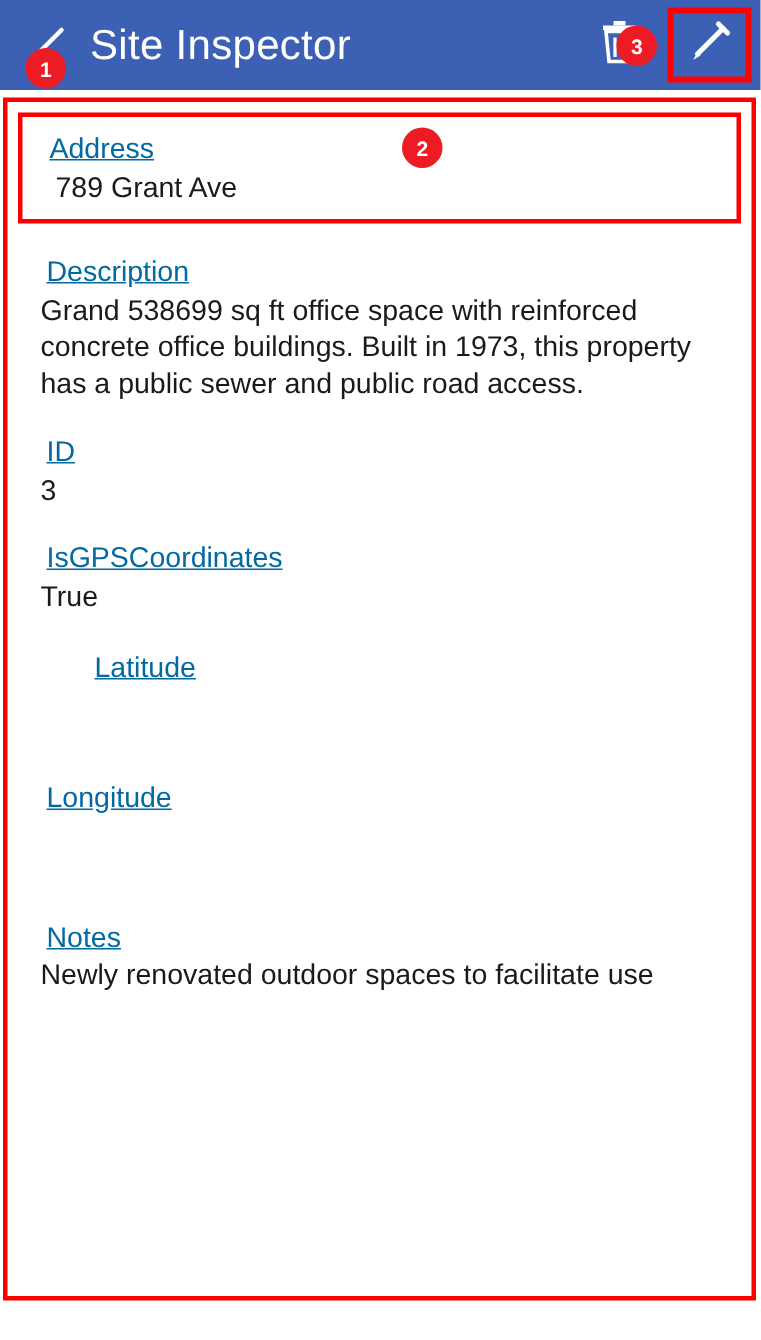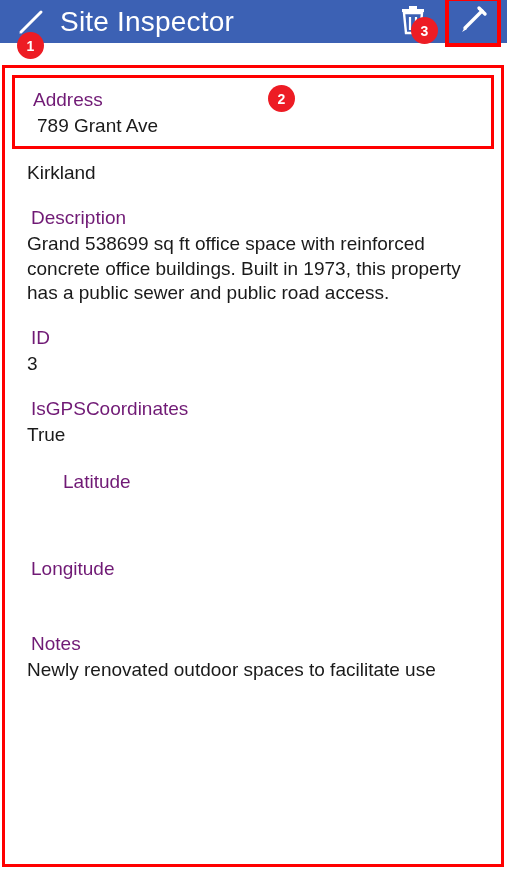--- a/index.html
+++ b/index.html
@@ -11,21 +11,21 @@
     width: 507px;
     height: 893px;
     font-family: "Liberation Sans", sans-serif;
     overflow: hidden;
     position: relative;
   }
 
   
   .header {
     position: relative;
-    height: 43px;
+    height: 60px;
     background: #3c61b4;
     display: flex;
     align-items: center;
     box-sizing: border-box;
     padding: 0 0 0 14px;
   }
   .header-left-icon {
     width: 34px;
     height: 34px;
     flex: 0 0 auto;
@@ -109,26 +109,27 @@
   .field.highlighted {
     border: 3px solid #ff0000;
     box-sizing: border-box;
     margin: 7px 7px 0 7px;
     padding: 5px 0 8px 0;
   }
   .field {
     padding: 0;
   }
   .field-label {
-    color: #701a75;
+    color: #0369a1;
     font-size: 19px;
     font-weight: 400;
     line-height: 1.2;
     padding: 6px 0 2px 26px;
     white-space: nowrap;
+    text-decoration: underline;
   }
   .field.highlighted .field-label {
     padding-left: 18px;
   }
   .field-value {
     color: #1a1a1a;
     font-size: 19px;
     font-weight: 400;
     line-height: 1.28;
     padding: 0 24px 0 22px;
@@ -137,21 +138,21 @@
   }
   .field.highlighted .field-value {
     padding-left: 22px;
   }
   .field.city        { margin-top: 12px; }
   .field.description { margin-top: 16px; }
   .field.id          { margin-top: 16px; }
   .field.gps         { margin-top: 16px; }
   .field.latitude    { margin-top: 18px; margin-left: 32px; }
   .field.longitude   { margin-top: 18px; }
-  .field.notes       { margin-top: 6px; }
+  .field.notes       { margin-top: 24px; }
 
   .field.latitude .field-value,
   .field.longitude .field-value { min-height: 38px; }
 </style>
 </head>
 <body>
 
 <div class="header">
 
   <span class="header-left-icon">
@@ -194,21 +195,20 @@
 
 <div class="content-outer">
   <div class="fields">
 
     <div class="field address highlighted">
       <div class="field-label">Address</div>
       <div class="field-value">789 Grant Ave</div>
     </div>
 
     <div class="field city">
-      <div class="field-value">Kirkland</div>
     </div>
 
     <div class="field description">
       <div class="field-label">Description</div>
       <div class="field-value">Grand 538699 sq ft office space with reinforced concrete office buildings. Built in 1973, this property has a public sewer and public road access.</div>
     </div>
 
     <div class="field id">
       <div class="field-label">ID</div>
       <div class="field-value">3</div>

